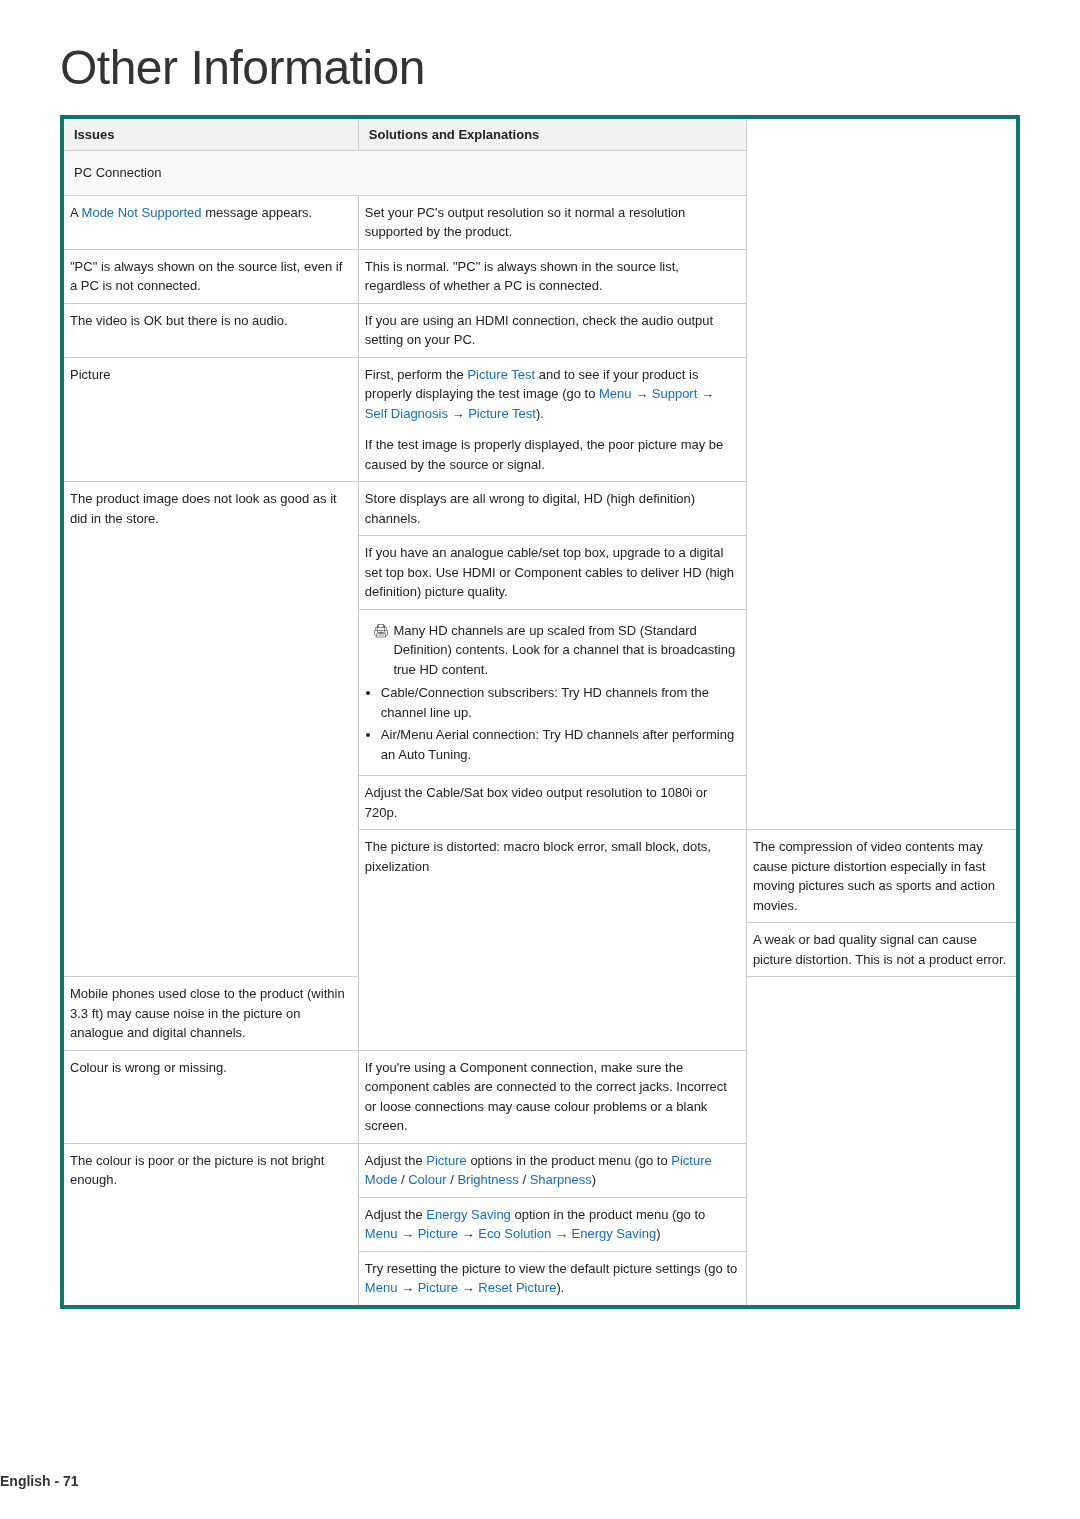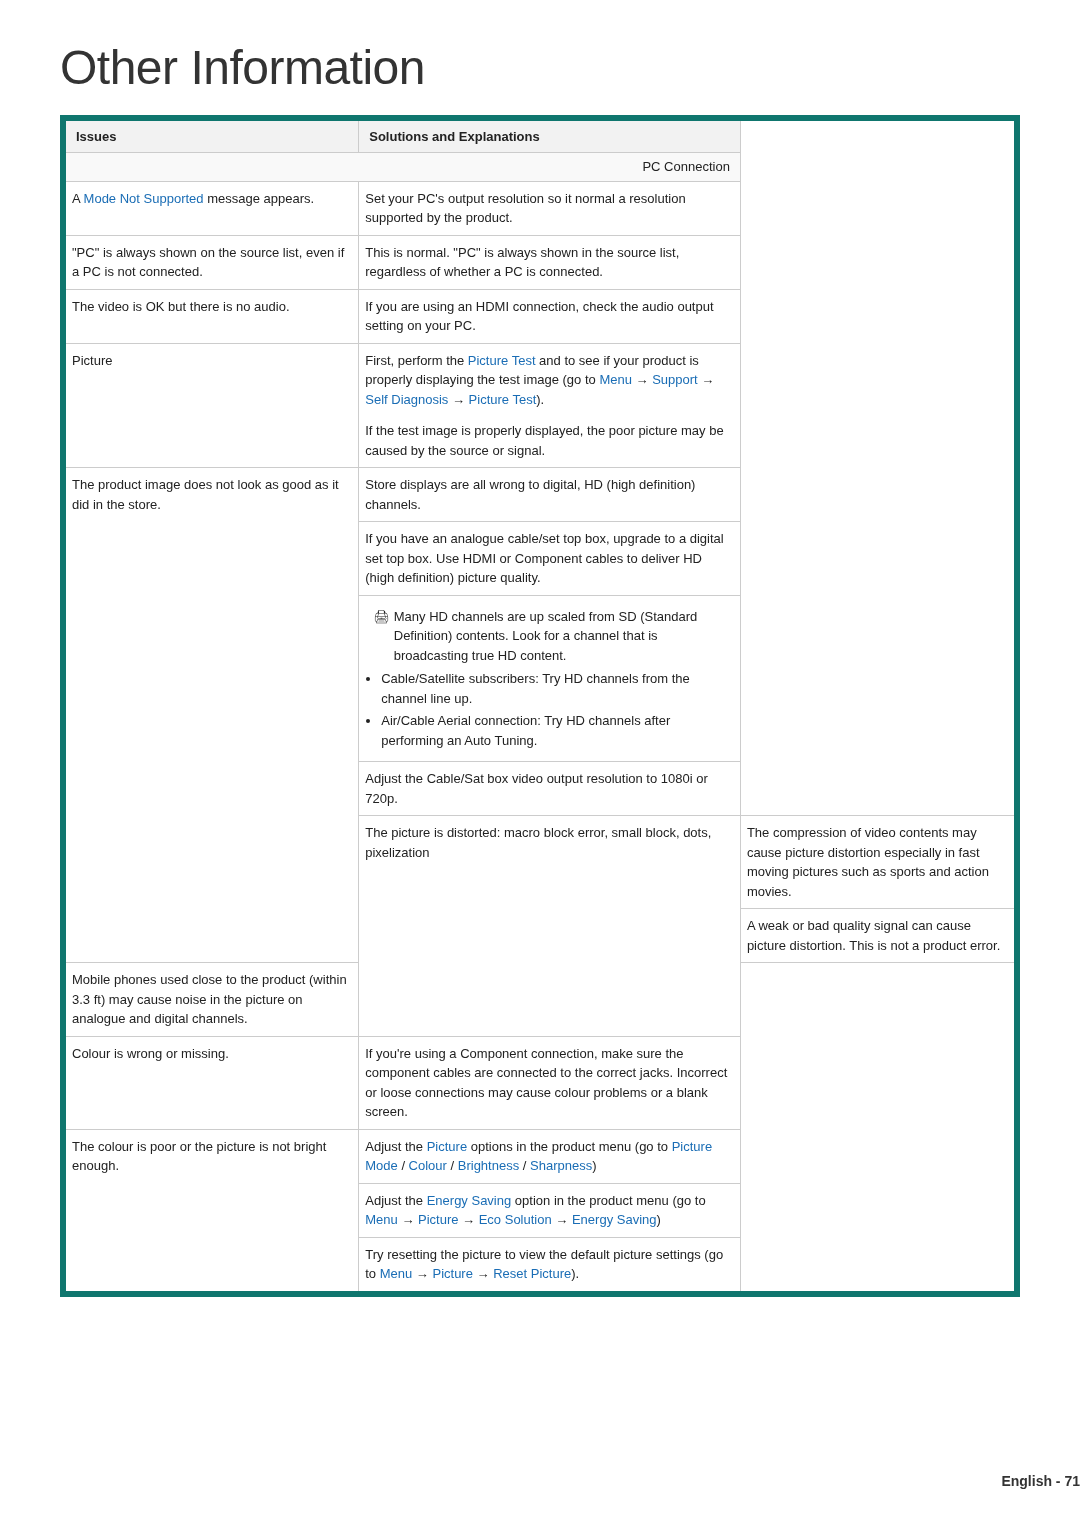--- a/index.html
+++ b/index.html
@@ -17,43 +17,42 @@
       font-size: 48px;
       font-weight: 300;
       color: #333;
       margin-bottom: 20px;
       font-family: Arial, sans-serif;
       letter-spacing: -0.5px;
     }
     table {
       width: 100%;
       border-collapse: collapse;
-      border: 6px solid #0f766e;
+      border: 4px solid #0f766e;
     }
     thead tr th {
       background: #f2f2f2;
       border: 1px solid #ccc;
       padding: 8px 10px;
       text-align: left;
       font-weight: bold;
       font-size: 13px;
     }
     tbody tr td {
       border: 1px solid #ccc;
       padding: 7px 6px;
       vertical-align: top;
       font-size: 13px;
       line-height: 1.5;
     }
     .section-label {
       background: #f9f9f9;
       font-weight: normal;
       font-size: 13px;
-      padding: 4px 10px;
-      text-align: right;
+      padding: 12px 10px;
     }
     .link-blue {
       color: #1a6db5;
       text-decoration: none;
     }
     .bullet-list {
       margin: 4px 0 4px 16px;
       list-style: disc;
     }
     .bullet-list li {
@@ -71,21 +70,21 @@
       padding-left: 8px;
     }
     .indented-note .note-icon {
       flex-shrink: 0;
     }
     .footer {
       position: absolute;
       bottom: 30px;
       left: 0;
       width: 100%;
-      text-align: right;
+      text-align: left;
       font-weight: bold;
       font-size: 14px;
       color: #333;
     }
     tbody tr:nth-child(odd) > td {
       
     }
   </style>
 </head>
 <body>
@@ -157,22 +156,22 @@
         If you have an analogue cable/set top box, upgrade to a digital set top box. Use HDMI or Component cables to deliver HD (high definition) picture quality.
       </td>
     </tr>
     <tr>
       <td>
         <div class="indented-note">
           <span class="note-icon">🖨</span>
           <span> Many HD channels are up scaled from SD (Standard Definition) contents. Look for a channel that is broadcasting true HD content.</span>
         </div>
         <ul class="bullet-list">
-          <li>Cable/Satellite subscribers: Try HD channels from the channel line up.</li>
-          <li>Air/Cable Aerial connection: Try HD channels after performing an Auto Tuning.</li>
+          <li>Cable/Connection subscribers: Try HD channels from the channel line up.</li>
+          <li>Air/Menu Aerial connection: Try HD channels after performing an Auto Tuning.</li>
         </ul>
       </td>
     </tr>
     <tr>
       <td>
         Adjust the Cable/Sat box video output resolution to 1080i or 720p.
       </td>
     </tr>
 
     <tr>

